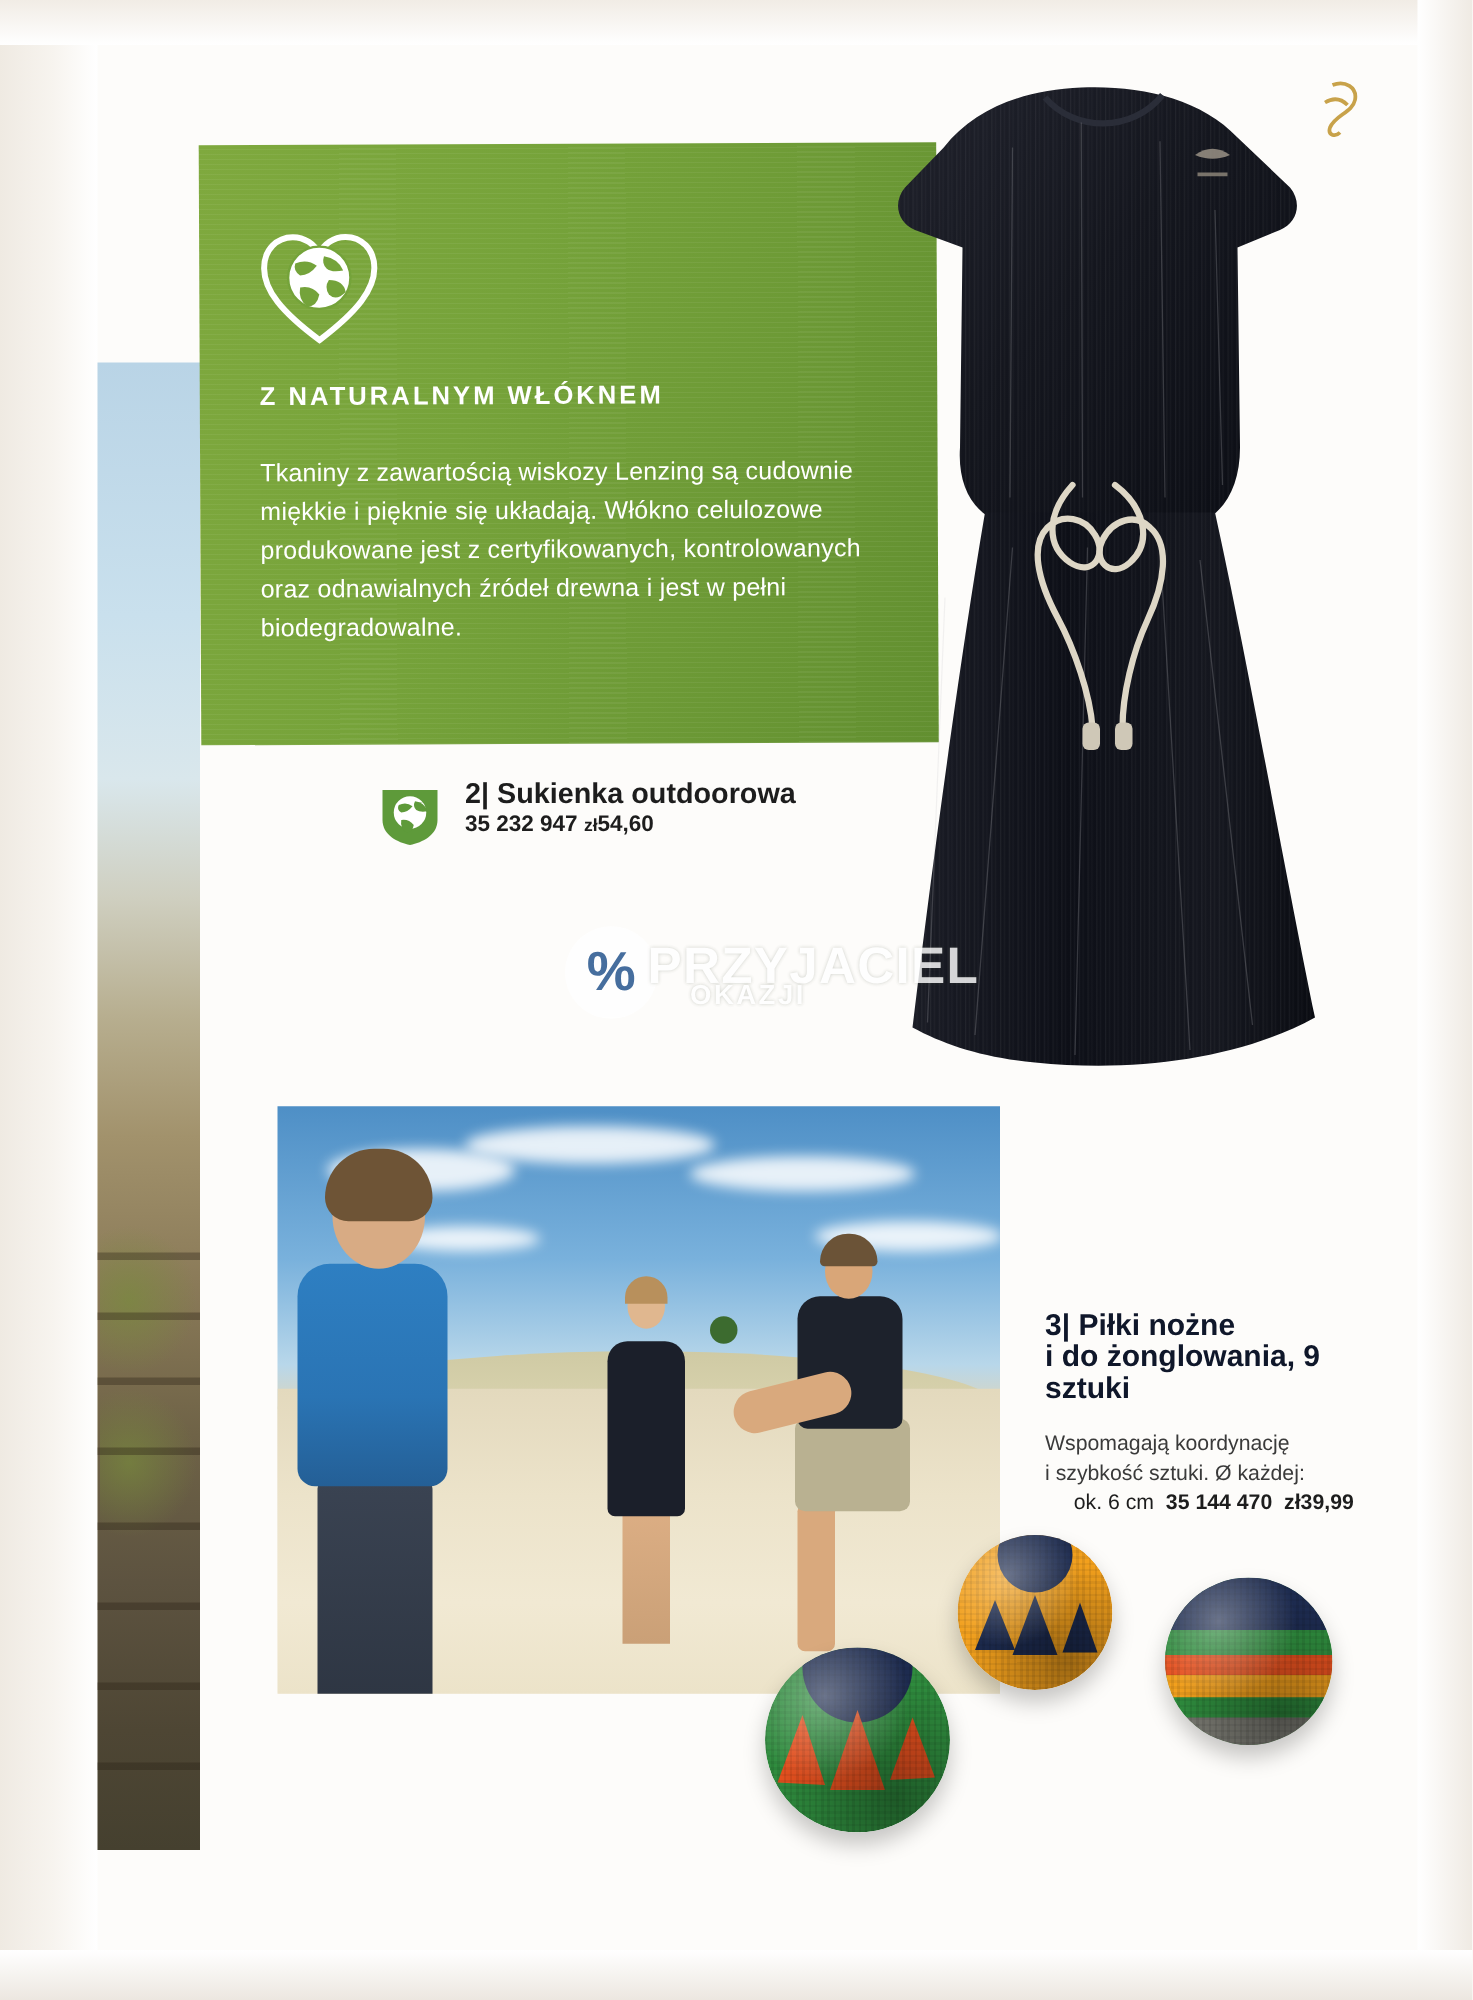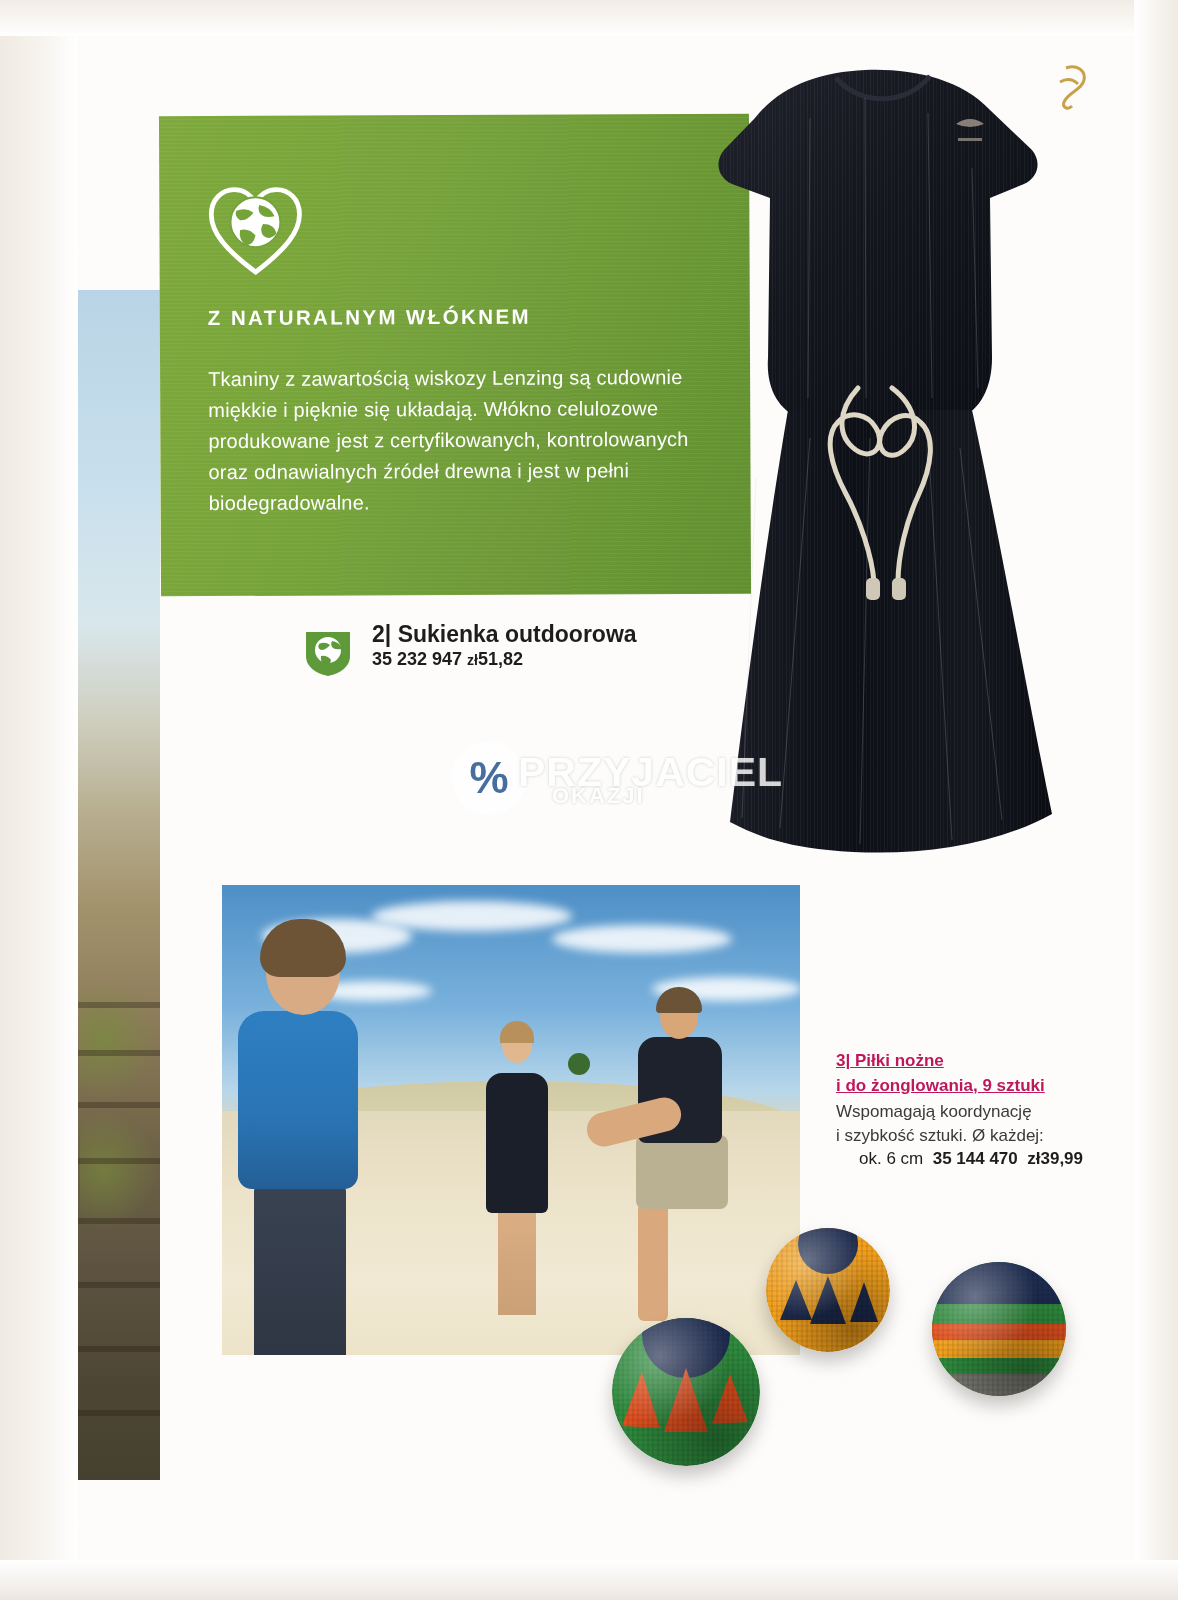--- a/index.html
+++ b/index.html
@@ -166,22 +166,22 @@
   #scene .man .hair{position:absolute;left:42px;top:2px;width:46px;height:26px;border-radius:24px 24px 4px 4px;background:#6b5337;}
   #scene .man .shorts{position:absolute;left:22px;top:150px;width:92px;height:74px;background:#b9b191;border-radius:8px;}
   #scene .man .leg1{position:absolute;left:24px;top:218px;width:30px;height:118px;background:#d9a97d;border-radius:6px;}
   #scene .man .leg2{position:absolute;left:-28px;top:120px;width:96px;height:34px;background:#d9a97d;border-radius:18px;transform:rotate(-14deg);}
   #scene .ball-air{position:absolute;left:346px;top:168px;width:22px;height:22px;border-radius:50%;background:#3c6b2f;}
 
   
   #prod3{
     position:absolute;left:836px;top:1048px;width:270px;color:#2b2b2b;
   }
-  #prod3 .name{font-size:17px;font-weight:bold;line-height:25px;color:#be185d;text-decoration:underline;}
-  #prod3 .desc{font-size:17px;line-height:24px;color:#3a3a3a;margin-top:2px;}
+  #prod3 .name{font-size:24px;font-weight:bold;line-height:25px;color:#0f172a;}
+  #prod3 .desc{font-size:17px;line-height:24px;color:#3a3a3a;margin-top:20px;}
   #prod3 .pricerow{font-size:17px;color:#1d1d1d;margin-top:1px;text-align:center;}
   #prod3 .pricerow b{font-weight:bold;}
 
   
   .ball{position:absolute;border-radius:50%;overflow:hidden;box-shadow:0 10px 18px rgba(0,0,0,.22);}
   #ball-a{left:766px;top:1228px;width:124px;height:124px;}
   #ball-b{left:612px;top:1318px;width:148px;height:148px;}
   #ball-c{left:932px;top:1262px;width:134px;height:134px;}
   .knit{
     position:absolute;inset:0;
@@ -312,21 +312,21 @@
           <path d="M19 30 q6 -1 10 4 q-1 6 -6 6 q-5 -4 -4 -10Z"></path>
         </g>
       </svg>
     </div>
     <div class="name">
       <span>2|</span>
       <span>Sukienka outdoorowa</span>
     </div>
     <div class="pricerow">
       <span class="code">35 232 947</span>
-      <span class="cur">zł</span><span>51,82</span>
+      <span class="cur">zł</span><span>54,60</span>
     </div>
   </div>
 
   <div id="watermark">
     <div class="badge">%</div>
     <div class="w1">PRZYJACIEL</div>
     <div class="w2">OKAZJI</div>
   </div>
 
   <div id="scene">

